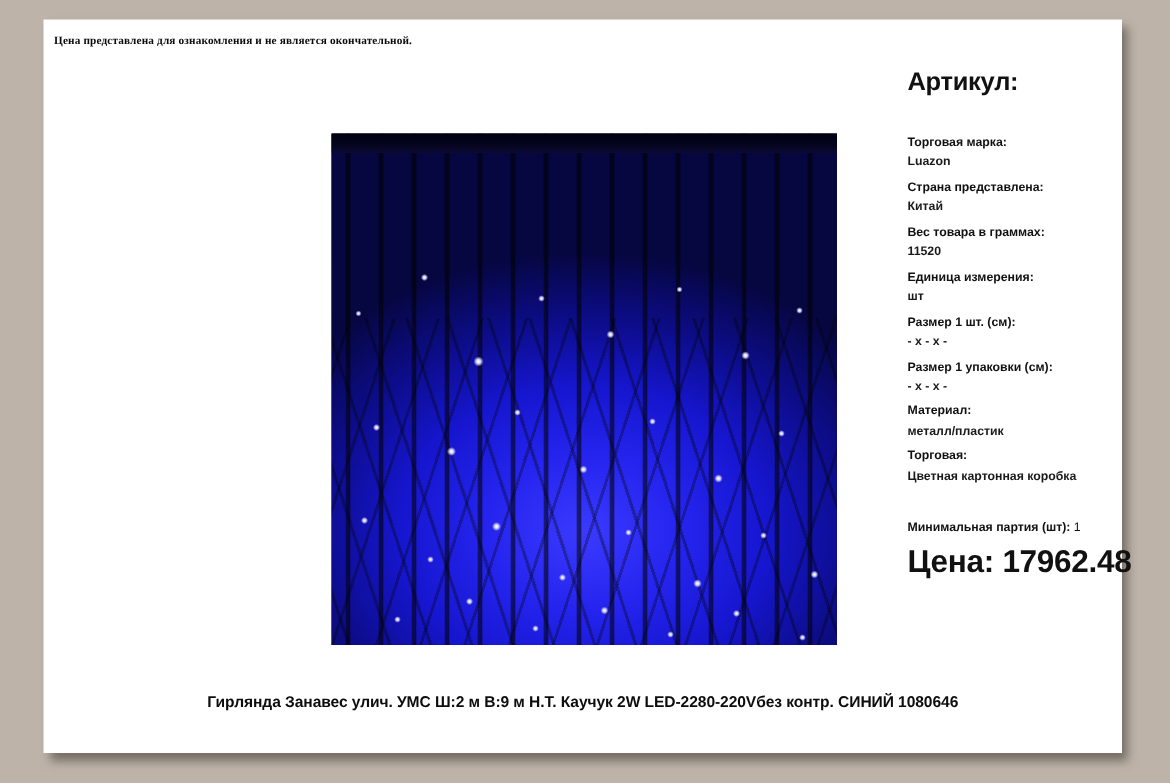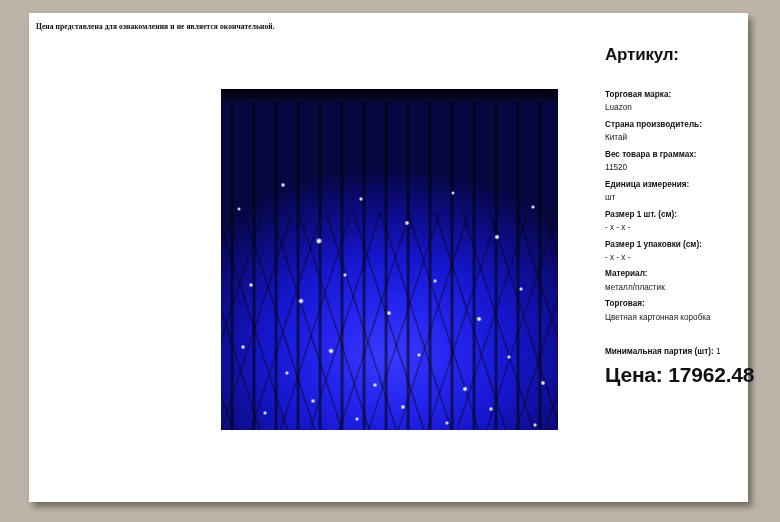--- a/index.html
+++ b/index.html
@@ -164,21 +164,21 @@
   .spec-key {
     font-size: 8.2px;
     font-weight: bold;
     color: #111111;
     line-height: 1.0;
     margin-top: 8.5px;
     white-space: nowrap;
   }
   .spec-val {
     font-size: 8.2px;
-    font-weight: normal;
+    font-weight: bold;
     color: #1a1a1a;
     line-height: 1.0;
     margin-top: 5px;
     white-space: nowrap;
   }
 
   #min-batch {
     margin-top: 25px;
     font-size: 8.2px;
     font-weight: bold;
@@ -232,21 +232,21 @@
     <div id="spec-column">
 
       <div id="sku-block">
         <span id="sku-label">Артикул:</span>
       </div>
 
       <div class="spec-list">
         <div class="spec-key">Торговая марка:</div>
         <div class="spec-val">Luazon</div>
 
-        <div class="spec-key">Страна производитель:</div>
+        <div class="spec-key">Страна представлена:</div>
         <div class="spec-val">Китай</div>
 
         <div class="spec-key">Вес товара в граммах:</div>
         <div class="spec-val">11520</div>
 
         <div class="spec-key">Единица измерения:</div>
         <div class="spec-val">шт</div>
 
         <div class="spec-key">Размер 1 шт. (см):</div>
         <div class="spec-val">- х - х -</div>
@@ -260,15 +260,16 @@
         <div class="spec-key">Торговая:</div>
         <div class="spec-val">Цветная картонная коробка</div>
       </div>
 
       <div id="min-batch"><span>Минимальная партия (шт):</span><span class="mb-num"> 1</span></div>
 
       <div id="price-line">Цена: 17962.48</div>
 
     </div>
 
+    <div id="caption">Гирлянда Занавес улич. УМС Ш:2 м В:9 м Н.Т. Каучук 2W LED-2280-220Vбез контр. СИНИЙ 1080646</div>
 
   </div>
 </div>
 
 </body></html>

